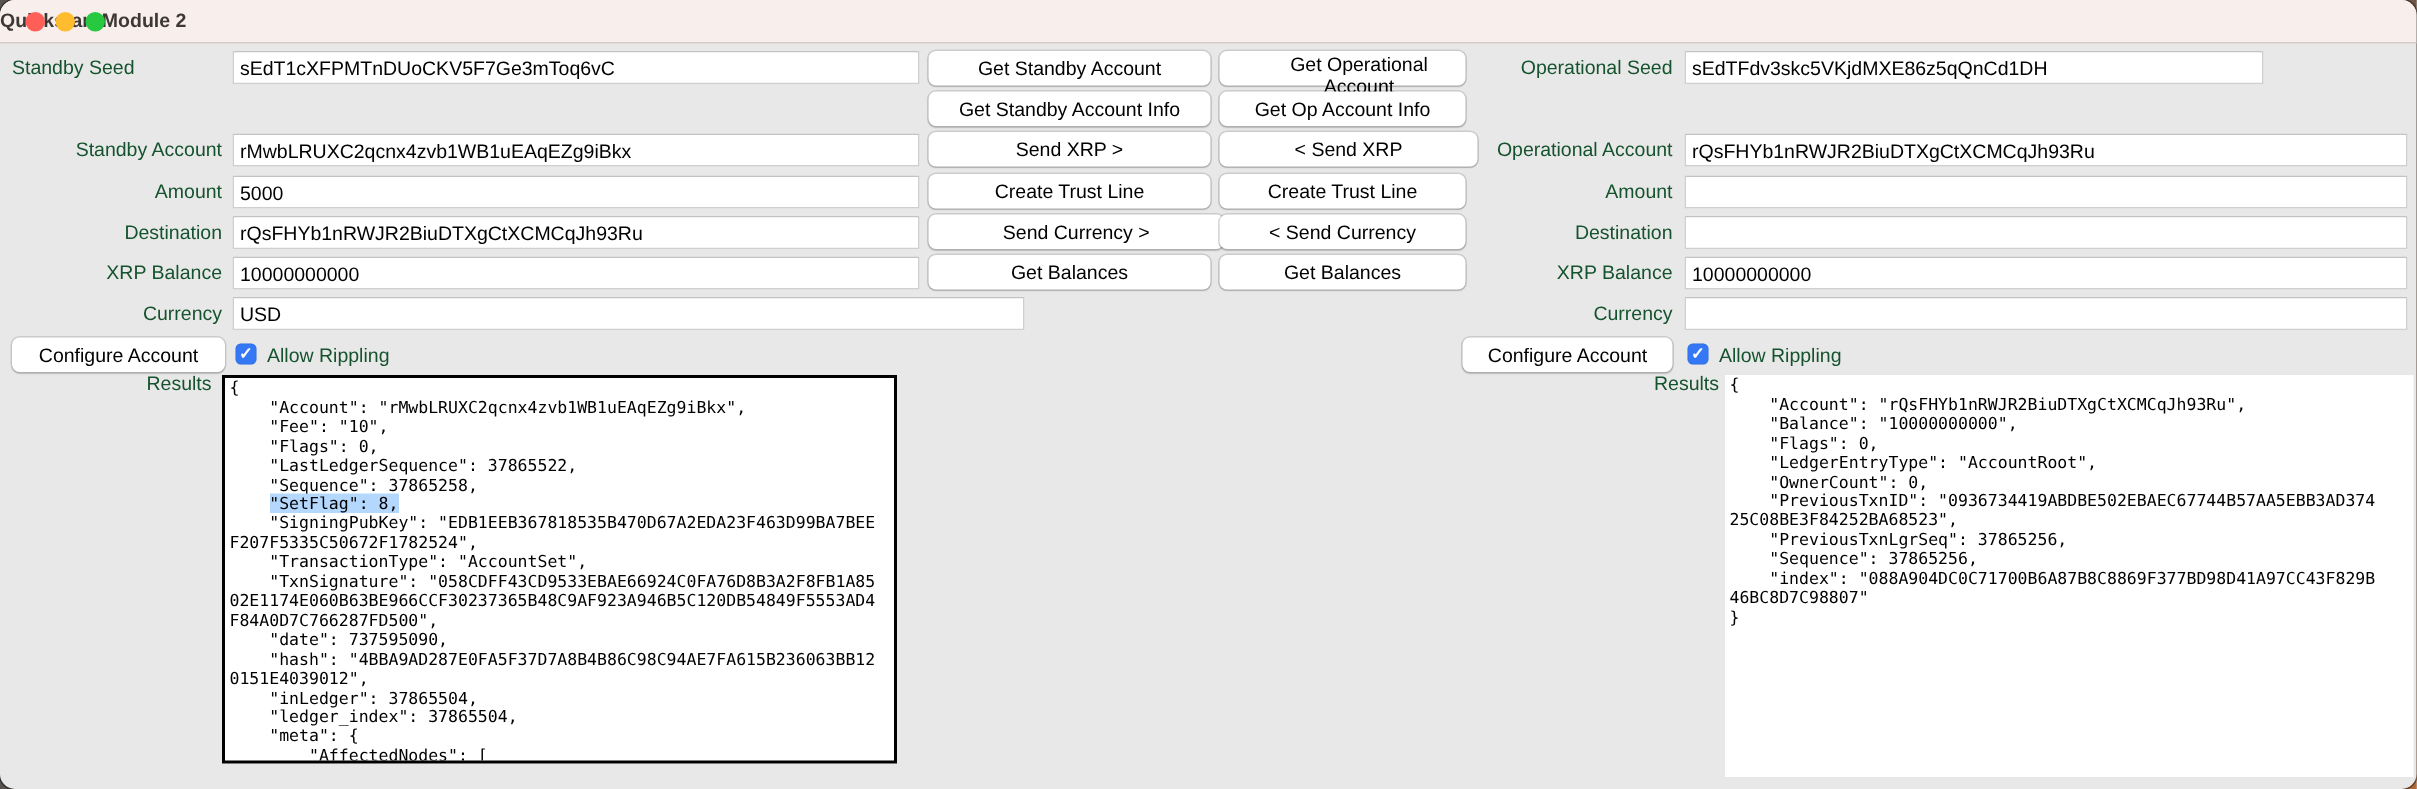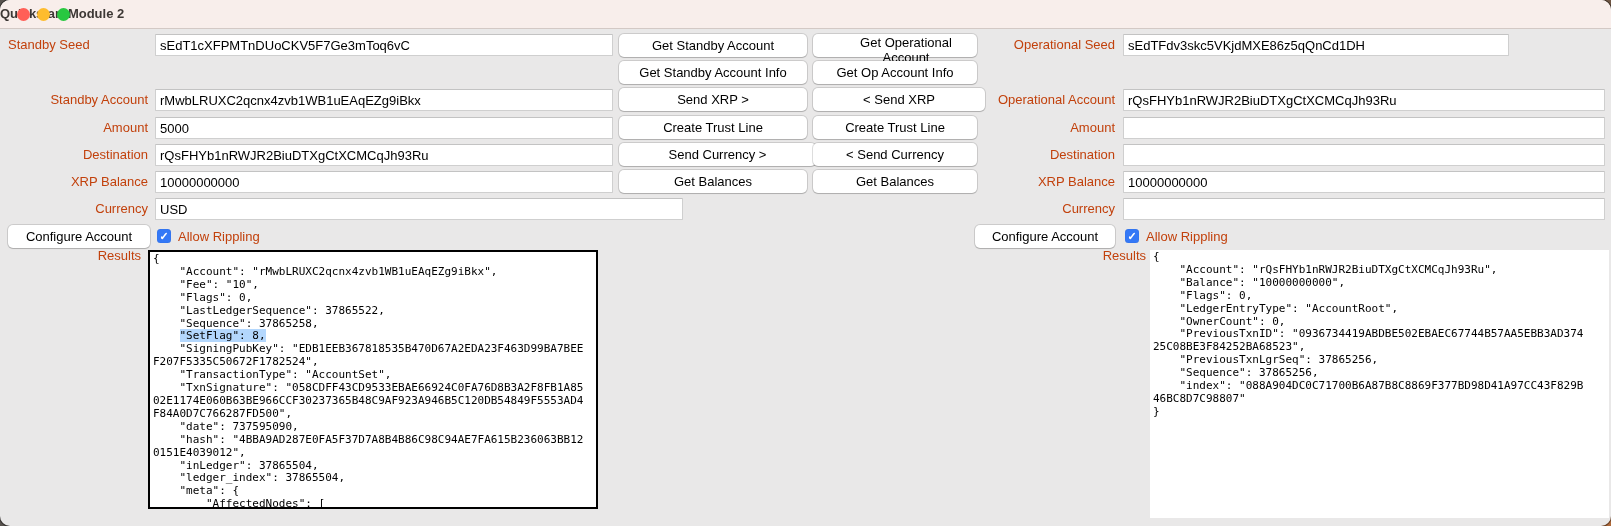--- a/index.html
+++ b/index.html
@@ -6,21 +6,21 @@
     font-family:"Liberation Sans",sans-serif;
     background:linear-gradient(135deg,#58534f 60%,#8a5a38 93%,#b06a3a 100%);}
   .window{position:absolute;left:0;top:0;width:1611px;height:526px;background:#e9e8e8;
     border-radius:10px;overflow:hidden;box-shadow:0 0 0 1px rgba(0,0,0,.4);}
   .titlebar{position:absolute;left:0;top:0;width:100%;height:28px;background:#f8eeeb;
     border-bottom:1px solid #d3c9c5;}
   .title{position:absolute;left:0;top:0;width:100%;height:28px;line-height:28px;
     font-size:13px;font-weight:bold;color:#3d3835;}
   .tl{position:absolute;top:8px;width:13px;height:13px;border-radius:50%;}
   .content{position:absolute;left:0;top:29px;right:0;bottom:0;}
-  .lbl{position:absolute;height:23px;line-height:23px;font-size:13px;color:#c2410c;white-space:nowrap;}
+  .lbl{position:absolute;height:23px;line-height:23px;font-size:13px;color:#14532d;white-space:nowrap;}
   .lbl.r{text-align:right;}
   .field{position:absolute;height:22px;box-sizing:border-box;background:#fff;
     border:1px solid #cfcfcf;border-top-color:#c3c3c3;border-radius:1px;
     font-size:13px;color:#000;padding:0 4px;font-family:"Liberation Sans",sans-serif;outline:none;}
   .btn{position:absolute;height:23px;box-sizing:border-box;background:#fff;border:none;
     border-radius:5px;font-size:13px;color:#000;font-family:"Liberation Sans",sans-serif;
     box-shadow:0 0 0 1px rgba(0,0,0,.12),0 1px 1px rgba(0,0,0,.15);cursor:default;}
   .checkbox{position:absolute;width:14px;height:14px;border-radius:3.5px;background:#3478f6;
     box-shadow:inset 0 0 1px rgba(0,0,0,.2);color:#fff;font-size:11px;font-weight:bold;
     line-height:14px;text-align:center;}

